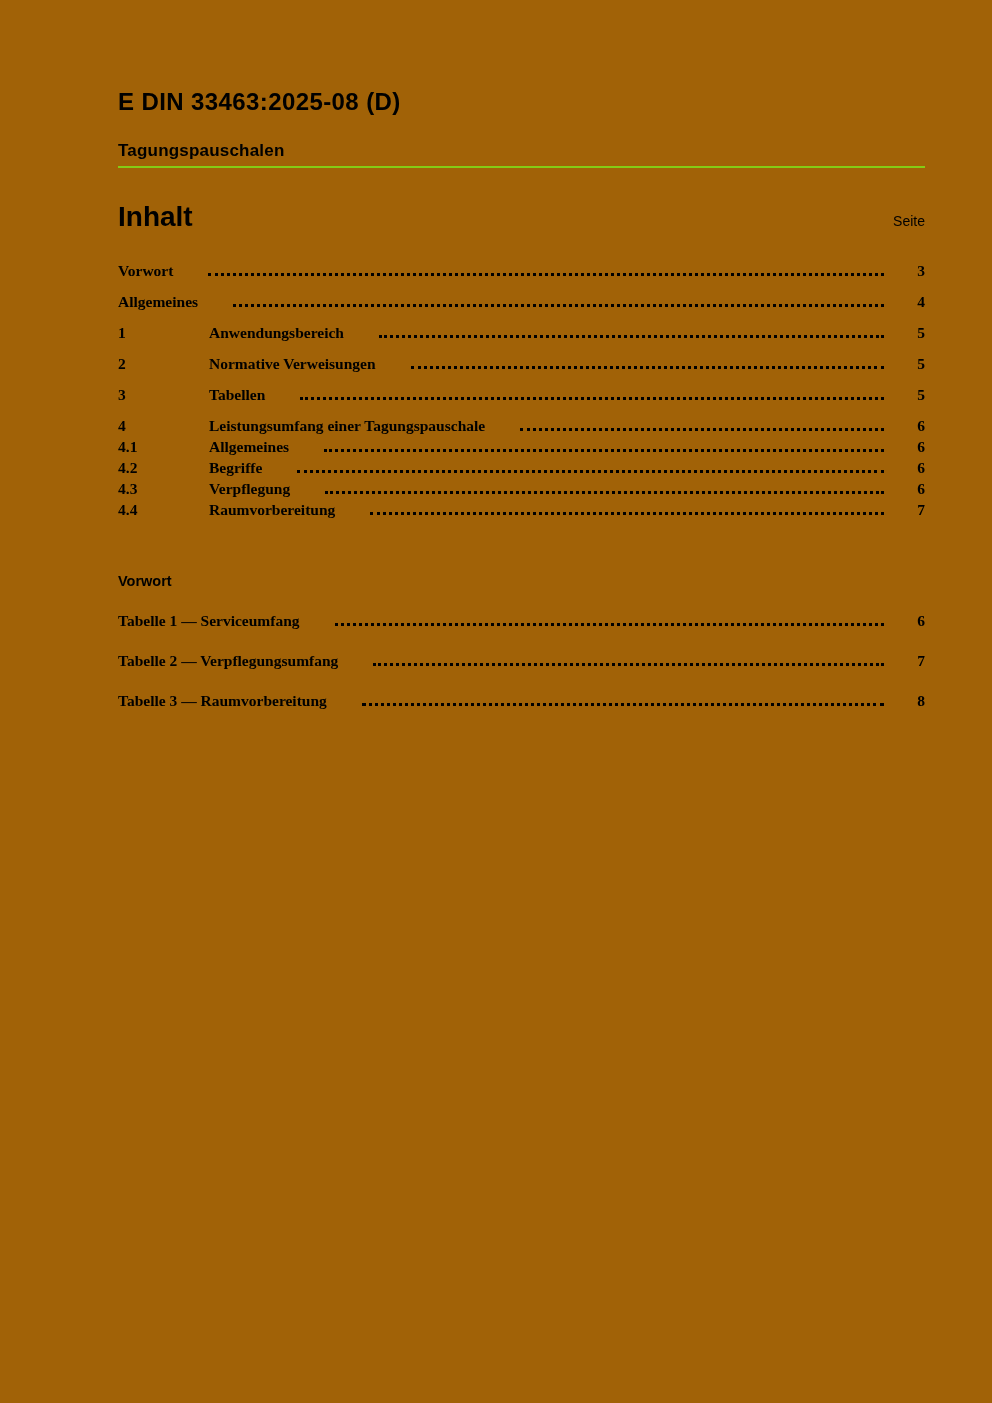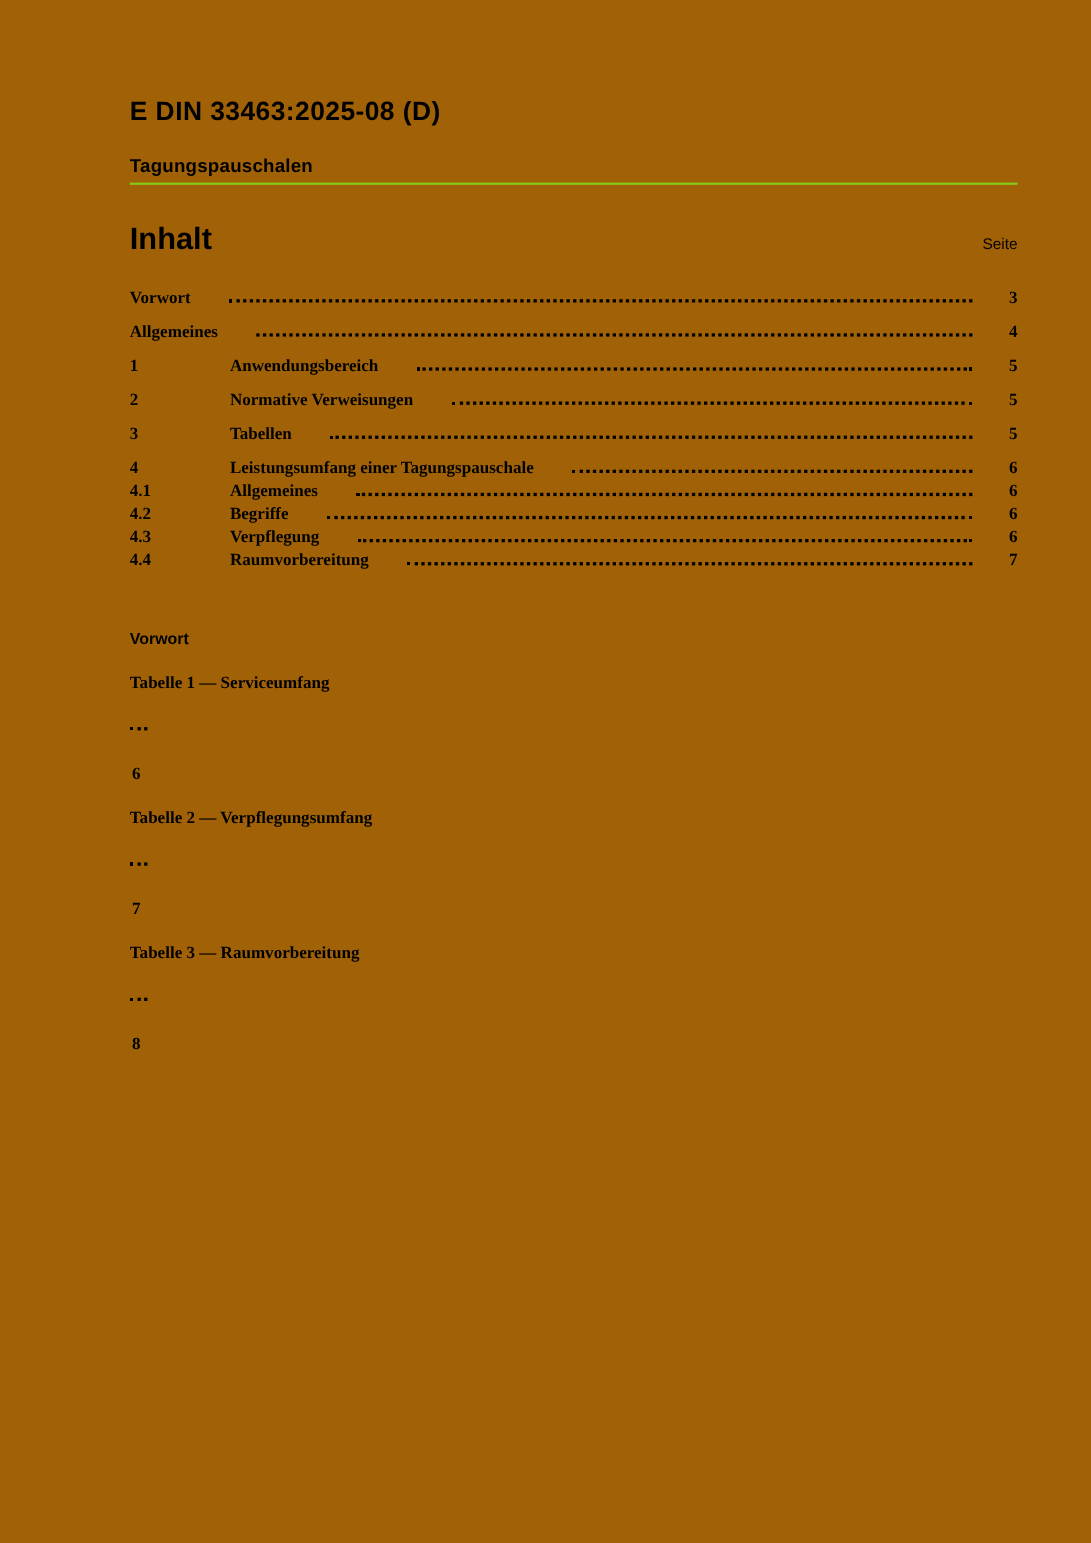--- a/index.html
+++ b/index.html
@@ -54,21 +54,21 @@
   .toc-leader {
     flex:1 1 auto; min-width:16px; height:0;
     border-bottom:3px dotted #000;
   }
   .toc-page { flex:none; padding-left:2px; }
   
   .tables-heading {
     margin-top:54px;
     font-size:14.5px; font-weight:bold; line-height:17px;
   }
-  .table-list .toc-row { margin-top:22px;flex-direction:column; }
+  .table-list .toc-row { margin-top:22px; }
 </style>
 </head>
 <body>
 
 <div class="page">
 
   <header>
     <div class="doc-number">E DIN 33463:2025-08 (D)</div>
     <div class="doc-title">Tagungspauschalen</div>
   </header>

